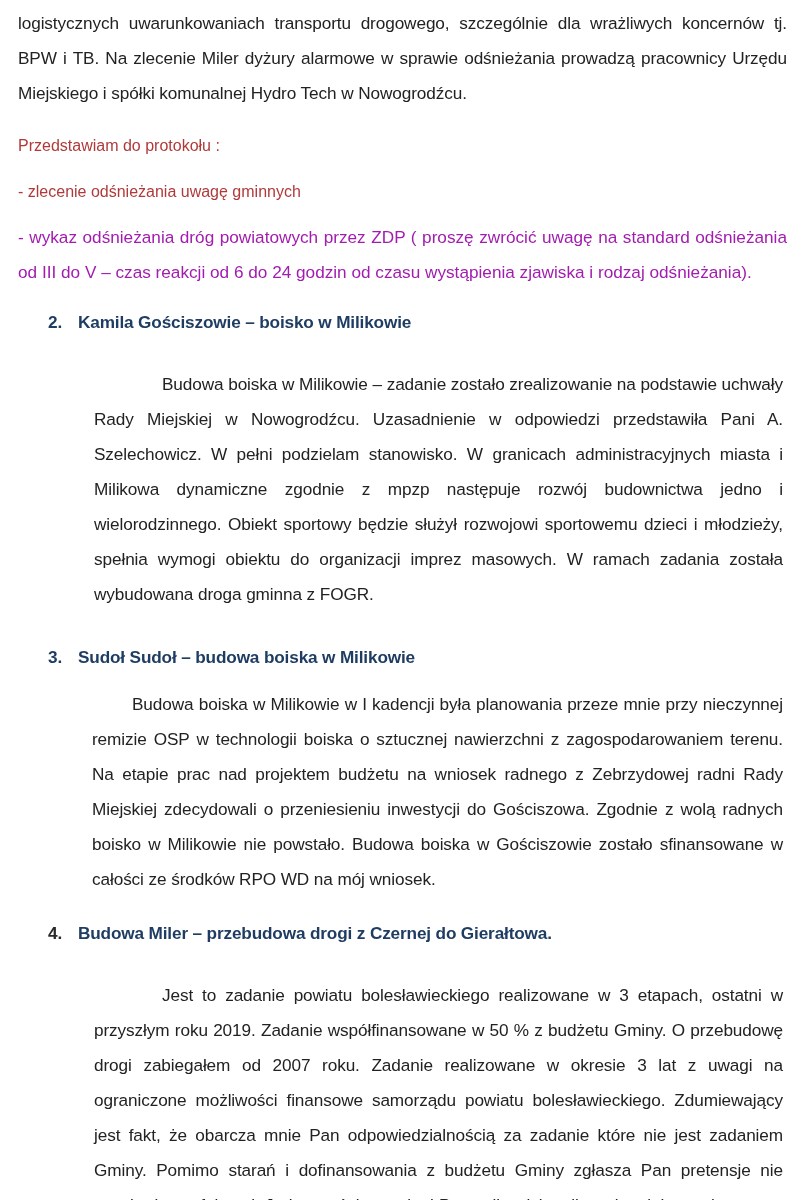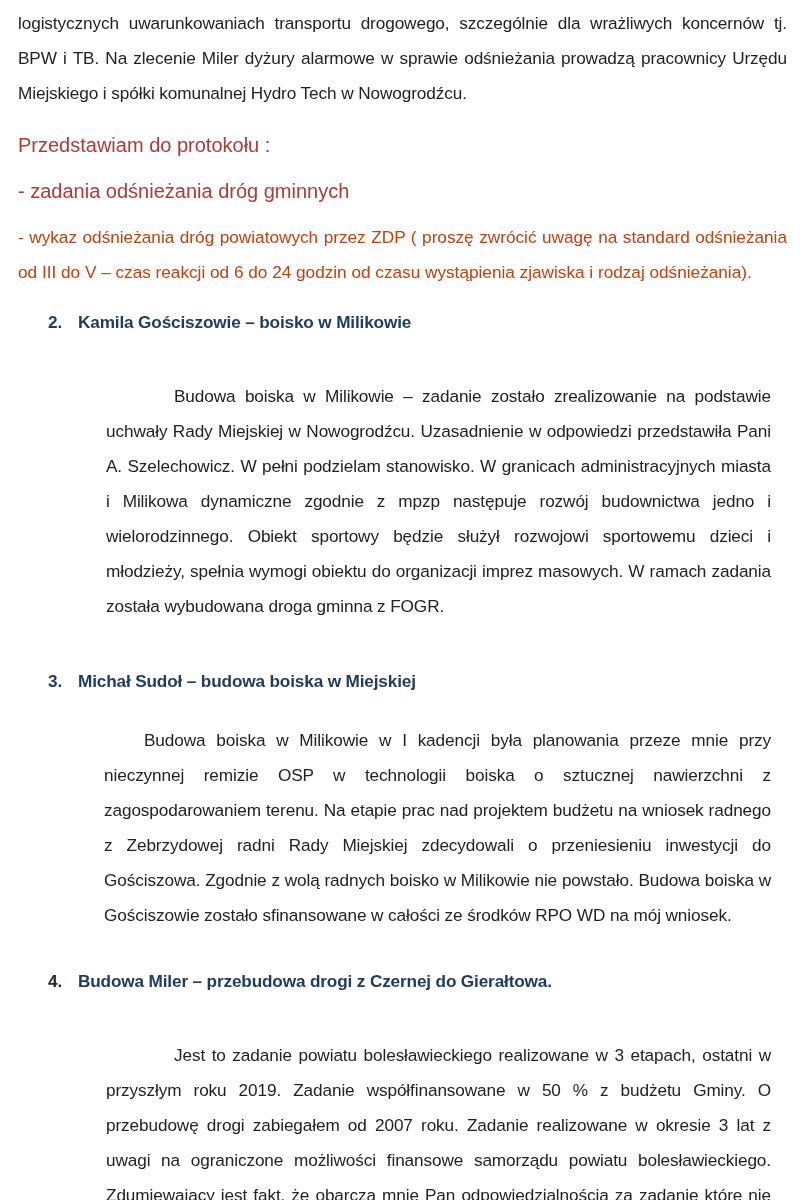--- a/index.html
+++ b/index.html
@@ -32,30 +32,30 @@
     text-justify: inter-word;
     margin: 0;
     letter-spacing: -0.1px;
   }
 
   
   .para-open {
     margin-top: 6px;
   }
   .red-line {
-    font-size: 20px;
+    font-size: 16px;
     line-height: 35px;
     color: #B03A3A;
     margin: 0;
     text-align: left;
   }
   .red-just {
     font-size: 17.2px;
     line-height: 35px;
-    color: #c2410c;
+    color: #a21caf;
     margin: 0;
     text-align: justify;
     text-justify: inter-word;
   }
   .gap-sm { height: 11px; }
   .gap-md { height: 17px; }
   .gap-lg { height: 26px; }
 
   
   .heading {
@@ -74,21 +74,21 @@
   }
   .heading .htext {
     font-weight: bold;
     letter-spacing: -0.15px;
   }
   .blue { color: #1F3D63; }
   .dark { color: #2a2a2a; }
 
   
   .body-block {
-    margin: 16px;
+    margin: 4px;
     padding-left: 72px;
     padding-right: 0px;
   }
   .body-block.narrow {
     padding-left: 70px;
   }
   .indent-lg { text-indent: 68px; }
   .indent-sm { text-indent: 40px; }
 </style>
 </head>
@@ -97,21 +97,21 @@
 <div class="page">
 
   <p class="para para-open">logistycznych uwarunkowaniach transportu drogowego, szczególnie dla wrażliwych koncernów tj. BPW i TB.  Na zlecenie Miler dyżury alarmowe w sprawie odśnieżania prowadzą pracownicy Urzędu Miejskiego i  spółki komunalnej Hydro Tech w Nowogrodźcu.</p>
 
   <div class="gap-md"></div>
 
   <p class="red-line">Przedstawiam do protokołu :</p>
 
   <div class="gap-sm"></div>
 
-  <p class="red-line">- zadania odśnieżania dróg gminnych</p>
+  <p class="red-line">- zlecenie odśnieżania uwagę gminnych</p>
 
   <div class="gap-sm"></div>
 
   <p class="red-just">- wykaz odśnieżania dróg powiatowych przez ZDP ( proszę zwrócić uwagę na standard odśnieżania od III do V – czas reakcji od 6 do 24 godzin od czasu wystąpienia zjawiska i rodzaj odśnieżania).</p>
 
   <div class="gap-md"></div>
 
   <div class="heading">
     <span class="num blue">2.</span>
     <span class="htext blue">Kamila Gościszowie – boisko w Milikowie</span>
@@ -120,21 +120,21 @@
   <div class="gap-lg"></div>
 
   <div class="body-block">
     <p class="para indent-lg">Budowa boiska w Milikowie – zadanie zostało zrealizowanie na podstawie uchwały Rady Miejskiej w Nowogrodźcu.  Uzasadnienie w odpowiedzi przedstawiła Pani A. Szelechowicz. W pełni podzielam stanowisko. W granicach administracyjnych miasta i Milikowa dynamiczne zgodnie z mpzp następuje rozwój budownictwa jedno i wielorodzinnego. Obiekt sportowy będzie służył rozwojowi sportowemu dzieci i młodzieży, spełnia wymogi obiektu do organizacji imprez masowych. W ramach zadania została wybudowana droga gminna z FOGR.</p>
   </div>
 
   <div class="gap-lg"></div>
 
   <div class="heading">
     <span class="num blue">3.</span>
-    <span class="htext blue">Michał Sudoł – budowa boiska w Miejskiej</span>
+    <span class="htext blue">Sudoł Sudoł – budowa boiska w Milikowie</span>
   </div>
 
   <div class="gap-sm"></div>
 
   <div class="body-block narrow">
     <p class="para indent-sm">Budowa boiska w Milikowie w I kadencji była planowania przeze mnie przy nieczynnej remizie OSP w technologii boiska o sztucznej nawierzchni z zagospodarowaniem terenu. Na etapie prac nad projektem budżetu na wniosek radnego z Zebrzydowej radni Rady Miejskiej zdecydowali o przeniesieniu inwestycji do Gościszowa. Zgodnie z wolą radnych boisko w Milikowie nie powstało. Budowa boiska w Gościszowie zostało sfinansowane w całości ze środków RPO WD na mój wniosek.</p>
   </div>
 
   <div class="gap-md"></div>
 

